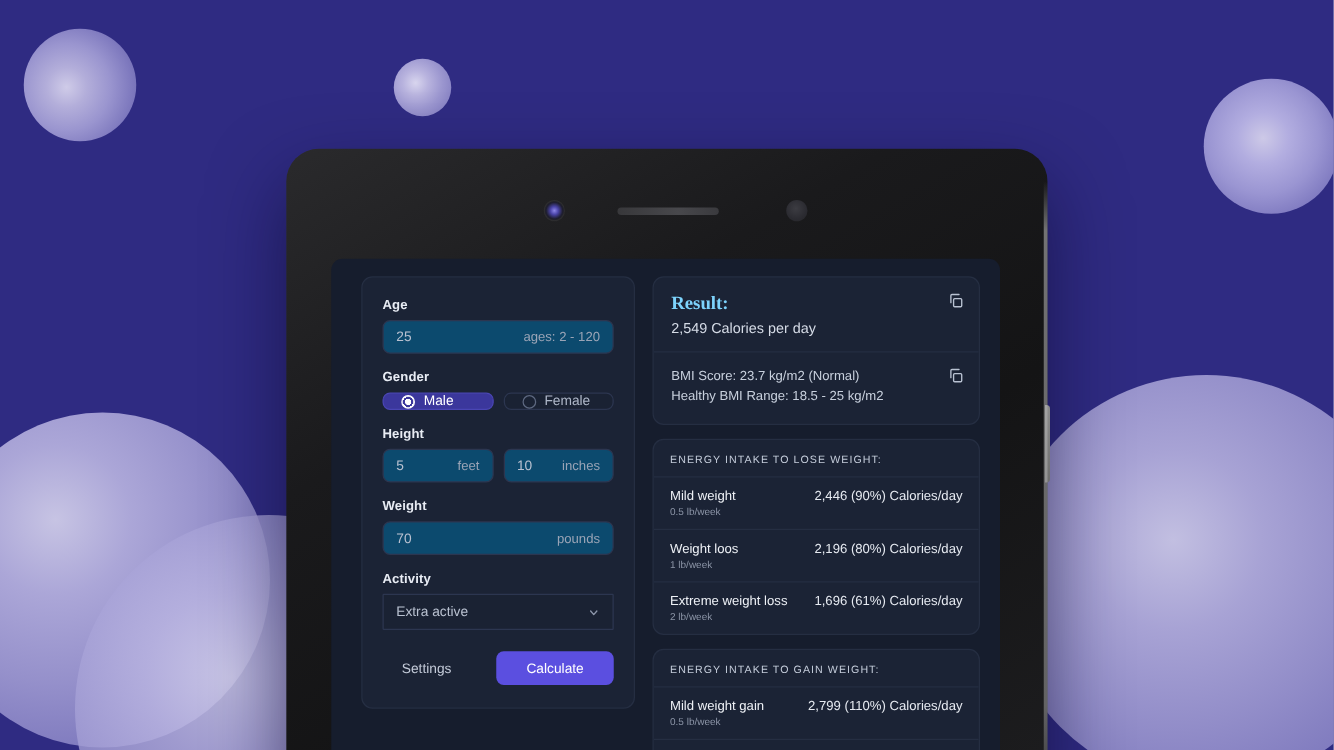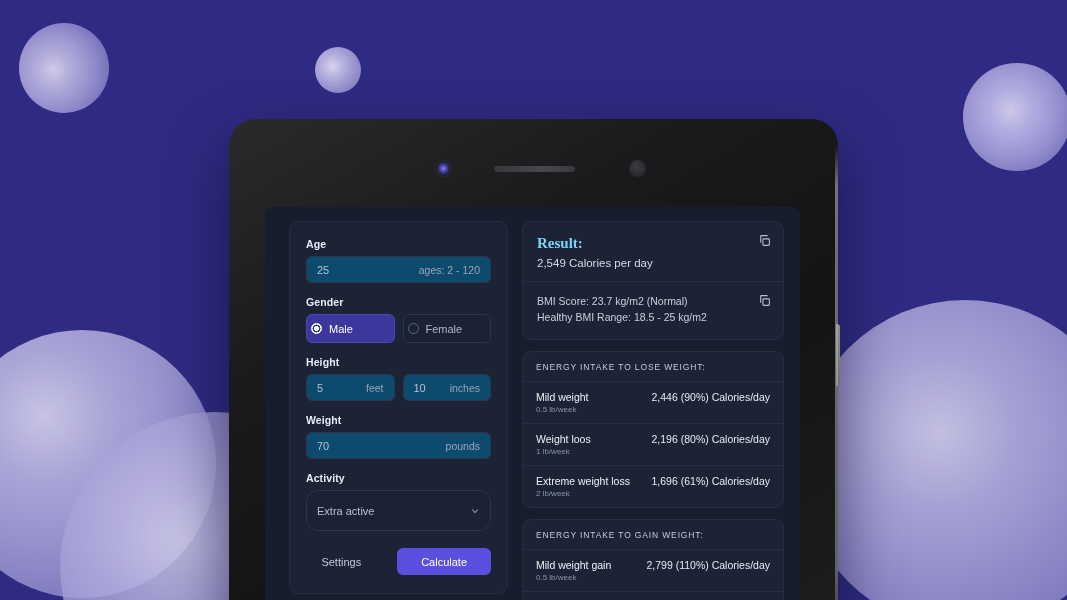--- a/index.html
+++ b/index.html
@@ -128,26 +128,26 @@
   .input .val  { color: #b9c1d0; }
   .input .unit { color: #9aa4b6; font-size: 10.5px; }
 
   .row2 { display: flex; gap: 8px; }
   .row2 > .input { flex: 1; }
 
   
   .gender-row { display: flex; gap: 8px; }
   .gender-btn {
     flex: 1;
-    height: 29px;
+    height: 14px;
     border-radius: 6px;
     display: flex;
     align-items: center;
     gap: 7px;
-    padding: 0 4px;
+    padding: 0 14px;
     font-size: 11px;
     border: 1px solid #2c3650;
     background: #1a2233;
     color: #aeb7c8;
   }
   .gender-btn.selected {
     background: #3b379c;
     border-color: #4a46b4;
     color: #ffffff;
   }
@@ -157,24 +157,24 @@
     border: 1.5px solid #5d6880;
     flex: none;
   }
   .gender-btn.selected .radio {
     border-color: #ffffff;
     background: radial-gradient(circle, #ffffff 0 38%, #3b379c 40% 62%, #ffffff 64% 100%);
   }
 
   
   .select {
-    height: 41px;
+    height: 29px;
     background: #1a2233;
     border: 1px solid #2c3650;
-    border-radius: 12px;
+    border-radius: 1px;
     display: flex;
     align-items: center;
     justify-content: space-between;
     padding: 0 10px;
     font-size: 11px;
     color: #b9c1d0;
   }
   .chev { width: 10px; height: 10px; color: #8d97ab; }
 
   

